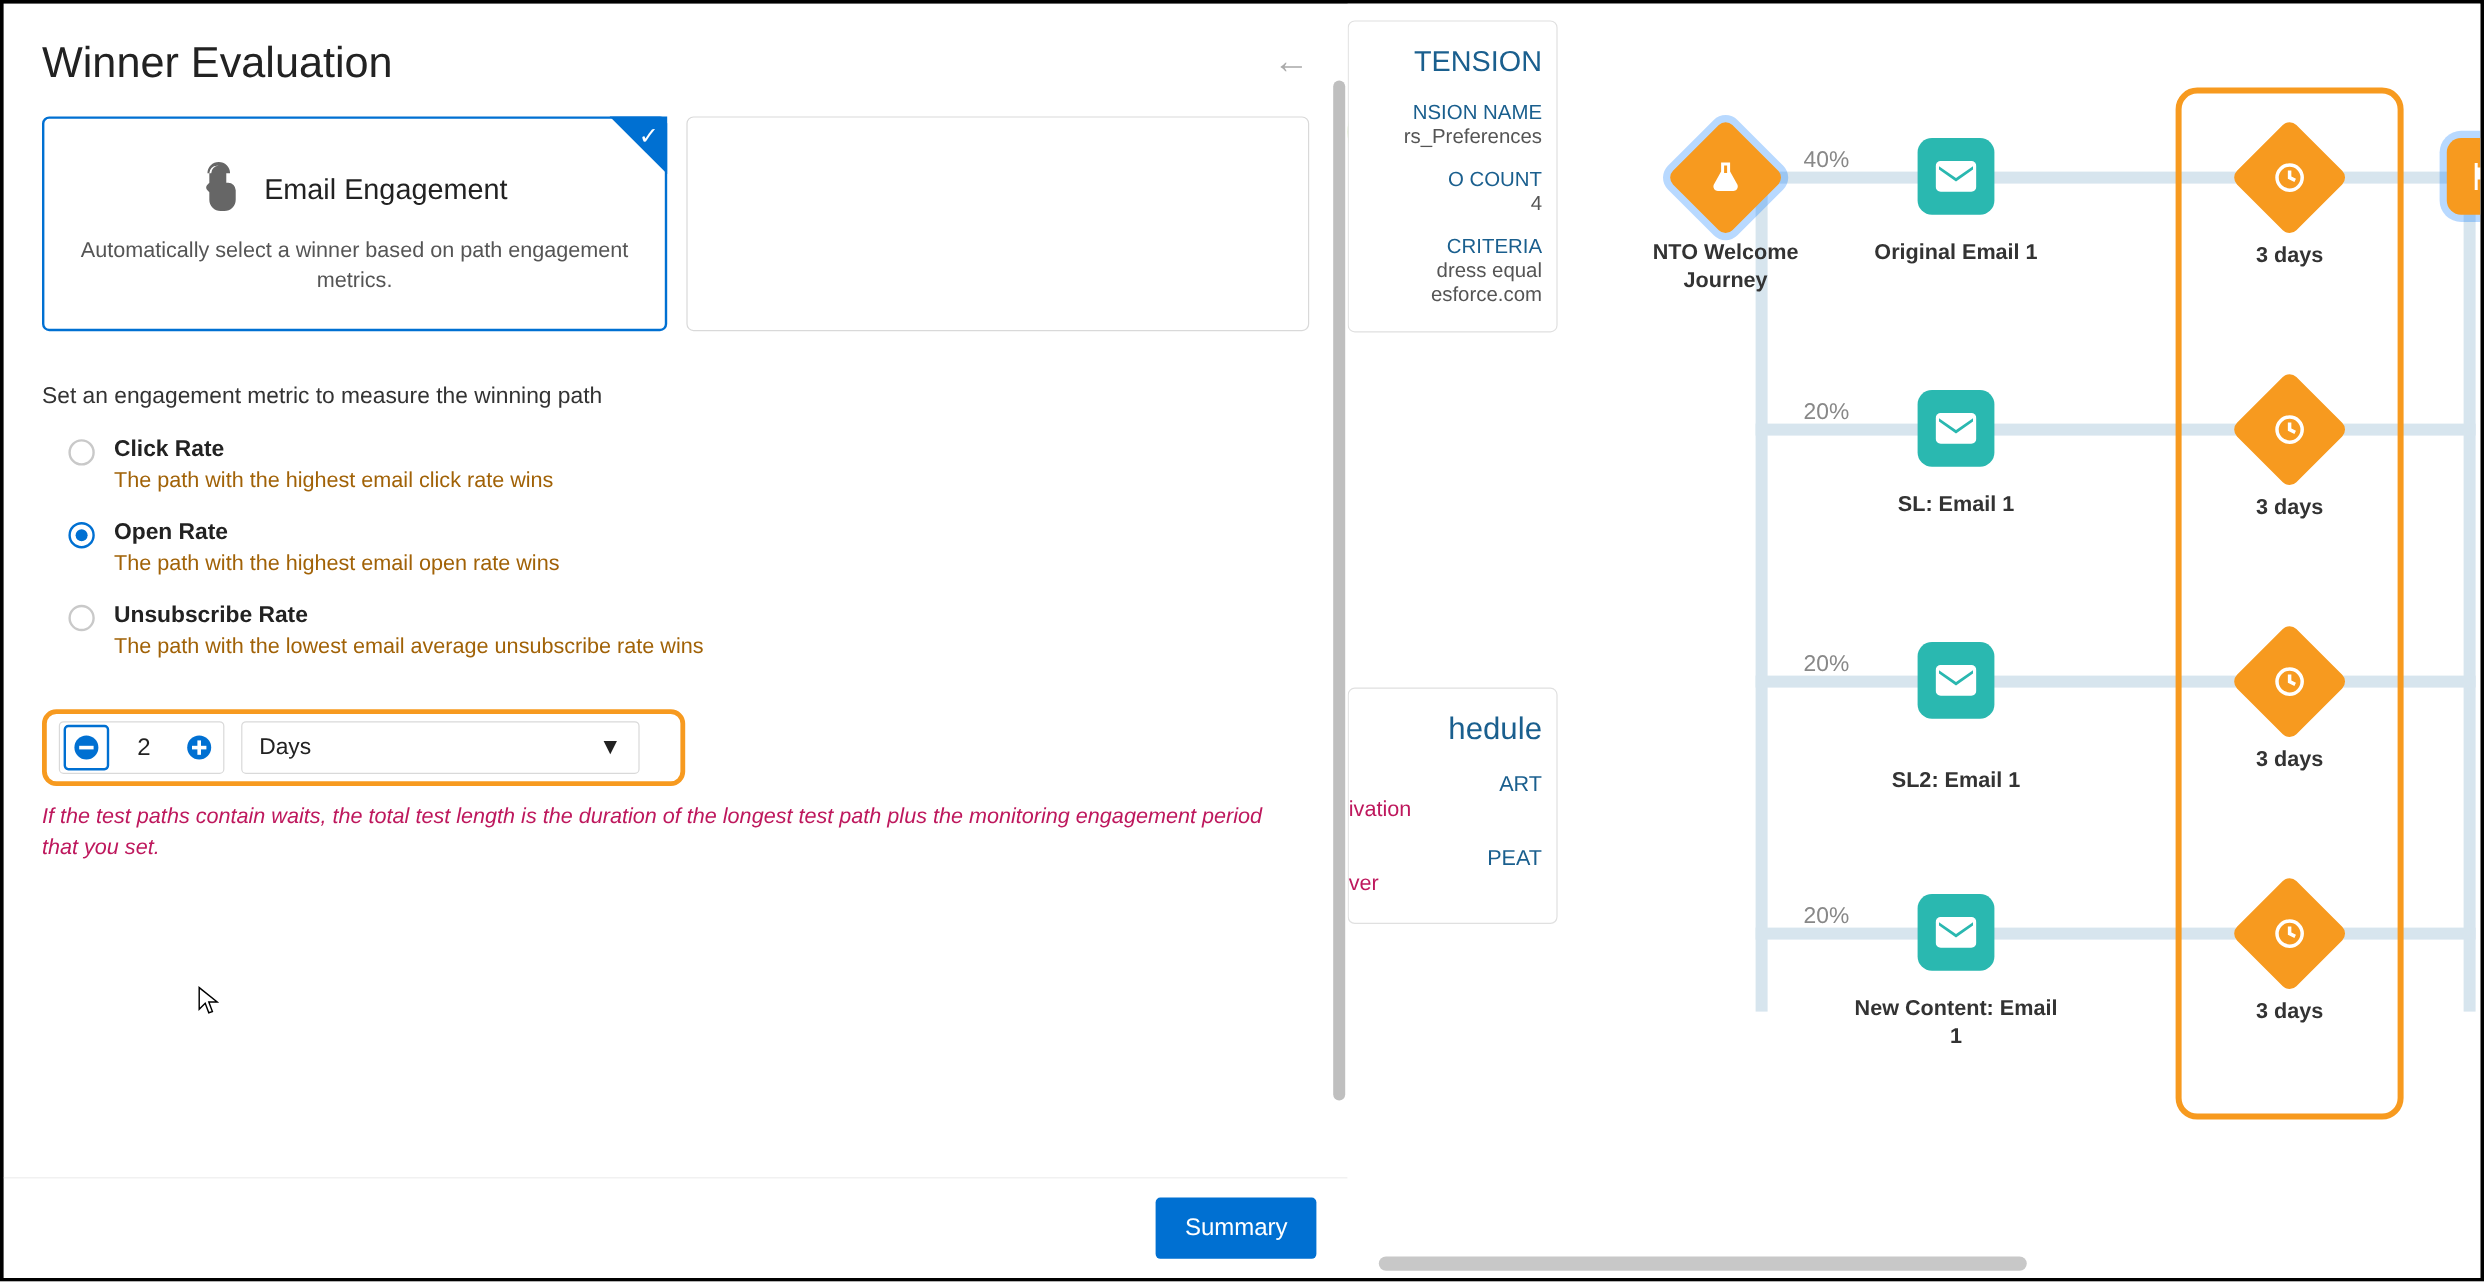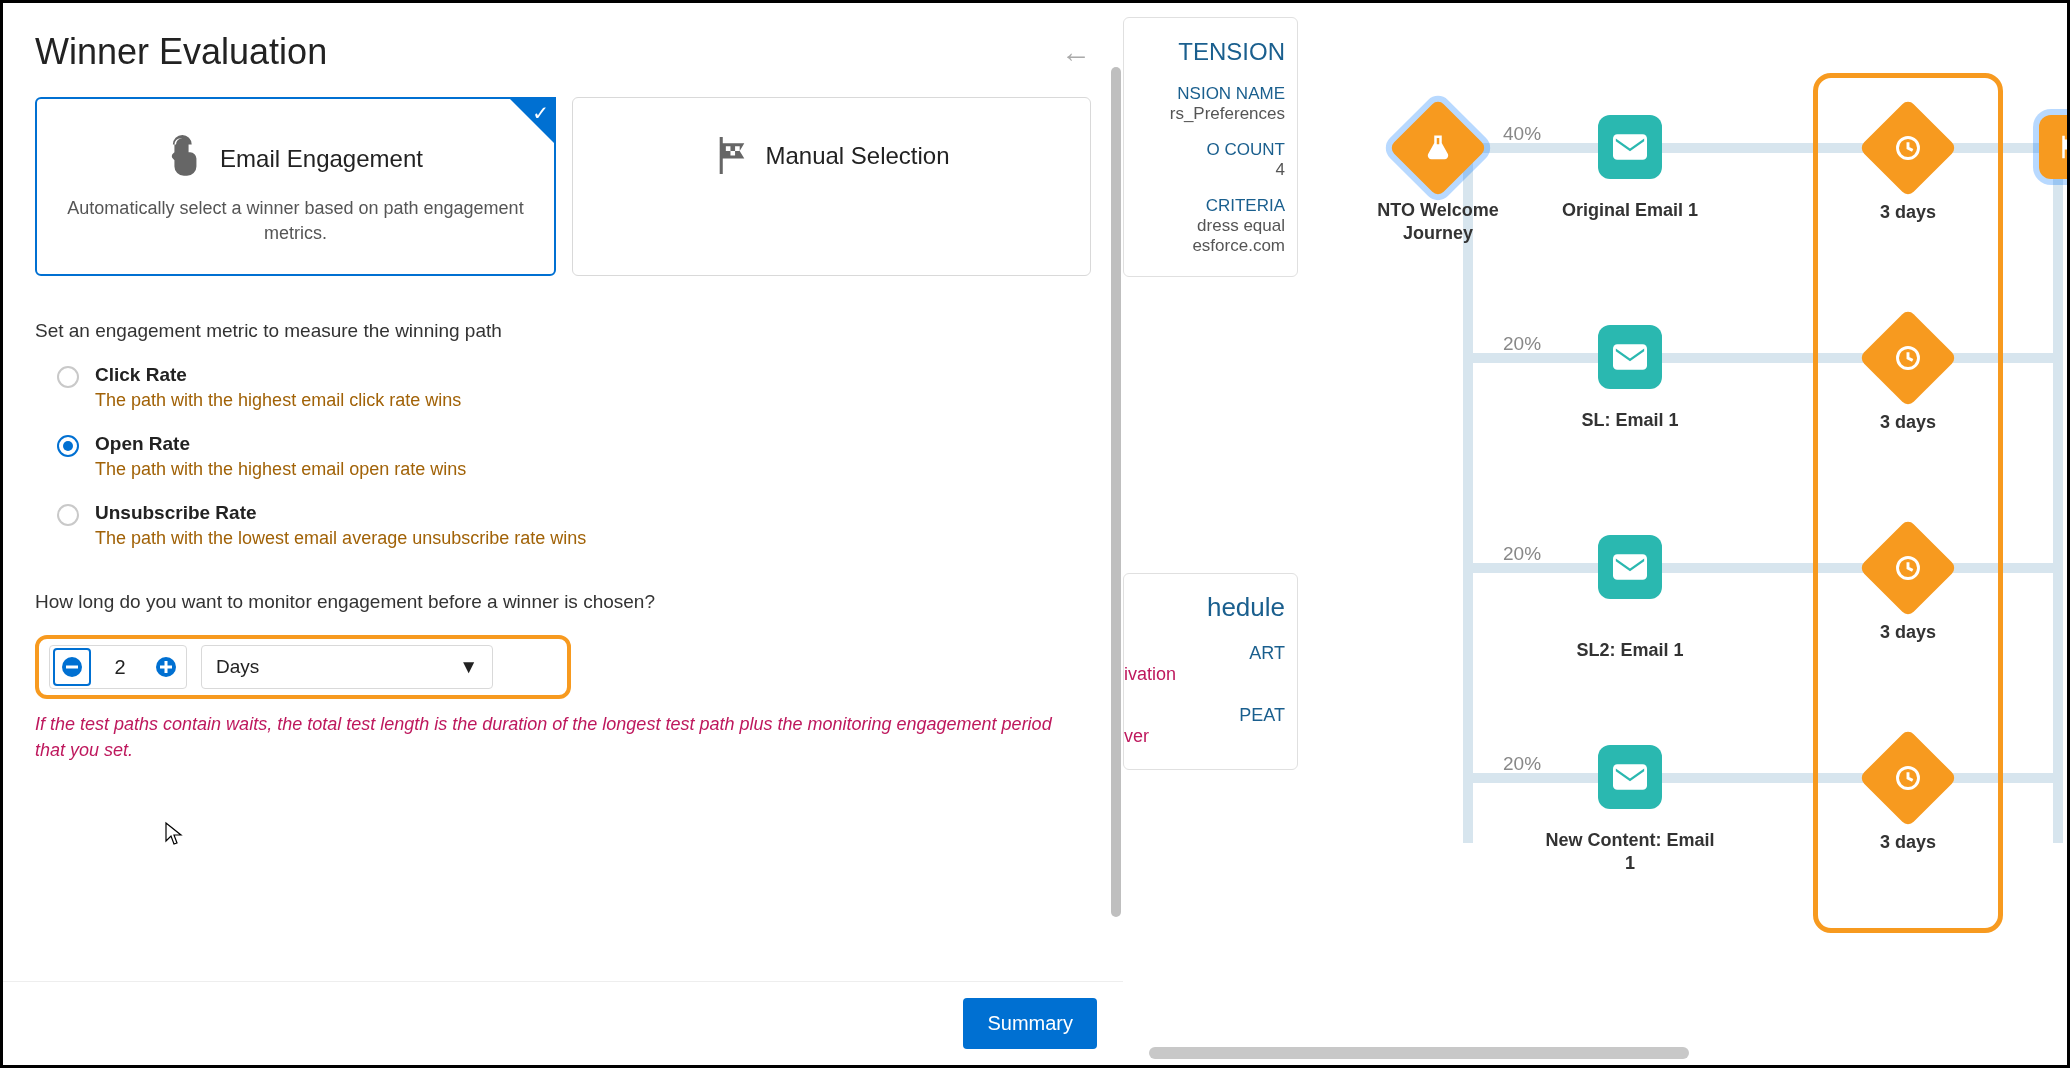--- a/index.html
+++ b/index.html
@@ -27,21 +27,21 @@
 .radio-circle.checked { border-color: #0070d2; }
 .radio-circle.checked::after { content: ""; width: 10px; height: 10px; background: #0070d2; border-radius: 50%; }
 .radio-text .r-title { font-size: 19px; font-weight: 700; color: #222; }
 .radio-text .r-desc { font-size: 18px; color: #a16207; margin-top: 4px; }
 .duration-row { display: flex; align-items: center; gap: 14px; margin-bottom: 12px; border: 4px solid #f79a1f; border-radius: 12px; padding: 6px 10px; width: 536px; }
 .stepper { display: flex; align-items: center; border: 1px solid #d9d9d9; border-radius: 4px; height: 44px; overflow: hidden; }
 .step-btn { width: 40px; height: 100%; display: flex; align-items: center; justify-content: center; cursor: pointer; }
 .step-btn svg { display: block; }
 .step-btn.minus { border: 2px solid #0070d2; border-radius: 4px; margin: 3px; height: 38px; width: 38px; }
 .step-val { width: 52px; text-align: center; font-size: 20px; color: #222; }
-.select-box { border: 1px solid #d9d9d9; border-radius: 4px; height: 44px; width: 292px; display: flex; align-items: center; justify-content: space-between; padding: 0 14px; cursor: pointer; }
+.select-box { border: 1px solid #d9d9d9; border-radius: 4px; height: 44px; width: 332px; display: flex; align-items: center; justify-content: space-between; padding: 0 14px; cursor: pointer; }
 .select-box span { font-size: 19px; color: #222; }
 .select-caret { color: #888; font-size: 16px; }
 .note { font-size: 18px; font-style: italic; color: #be185d; line-height: 1.45; max-width: 1040px; }
 .scrollbar-v { position: absolute; right: 2px; top: 64px; width: 10px; height: 850px; background: #bfbfbf; border-radius: 5px; }
 .footer { border-top: 1px solid #eee; padding: 16px 26px; display: flex; justify-content: flex-end; }
 .summary-btn { background: #0070d2; color: #fff; border: none; border-radius: 4px; padding: 14px 24px; font-size: 20px; cursor: pointer; }
 .right-canvas { flex: 1; position: relative; background: #fff; overflow: hidden; }
 .bg-panel { position: absolute; left: 0; top: 14px; width: 175px; border: 1px solid #e0e0e0; border-radius: 6px; background: #fff; padding: 20px 12px 20px 0; font-size: 17px; color: #444; }
 .bg-panel .hdr { color: #1a5f8e; font-size: 24px; font-weight: 400; text-align: right; margin-bottom: 18px; }
 .bg-panel .lbl { color: #1a5f8e; font-size: 17px; text-align: right; margin-top: 16px; }
@@ -88,28 +88,20 @@
               <span class="card-icon">
                 <svg width="38" height="44" viewBox="0 0 24 28">
                     <path fill="#666" d="M9 2a4 4 0 0 1 4 4v5h1a4 4 0 0 1 4 4v5a6 6 0 0 1-6 6h-2a6 6 0 0 1-6-6v-4l-1-1a2 2 0 0 1 0-3l1-1V6a4 4 0 0 1 4-4z M9 0a6 6 0 0 0-6 6h2a4 4 0 1 1 8 0h2A6 6 0 0 0 9 0z"></path>
                   </svg>
               </span>
               <span class="card-title">Email Engagement</span>
             </div>
             <div class="card-desc">Automatically select a winner based on path engagement metrics.</div>
           </div>
           <div class="option-card">
-            <div class="card-head">
-              <span class="card-icon">
-                <svg width="38" height="40" viewBox="0 0 24 26">
-                    <path fill="#666" d="M4 2v24h2V16h14l-3-5 3-5H6V2z M8 8h3v3H8z M14 8h3v3h-3z M11 11h3v3h-3z"></path>
-                  </svg>
-              </span>
-              <span class="card-title">Manual Selection</span>
-            </div>
           </div>
         </div>
 
         <div class="section-label">Set an engagement metric to measure the winning path</div>
         <div class="radio-group">
           <div class="radio-item">
             <div class="radio-circle"></div>
             <div class="radio-text">
               <div class="r-title">Click Rate</div>
               <div class="r-desc">The path with the highest email click rate wins</div>
@@ -124,21 +116,20 @@
           </div>
           <div class="radio-item">
             <div class="radio-circle"></div>
             <div class="radio-text">
               <div class="r-title">Unsubscribe Rate</div>
               <div class="r-desc">The path with the lowest email average unsubscribe rate wins</div>
             </div>
           </div>
         </div>
 
-        <div class="section-label">How long do you want to monitor engagement before a winner is chosen?</div>
         <div class="duration-row">
           <div class="stepper">
             <div class="step-btn minus">
               <svg width="22" height="22" viewBox="0 0 22 22">
                   <circle cx="11" cy="11" r="10" fill="#0070d2"></circle>
                   <rect x="5" y="9.5" width="12" height="3" fill="#fff"></rect>
                 </svg>
             </div>
             <div class="step-val">2</div>
             <div class="step-btn">

